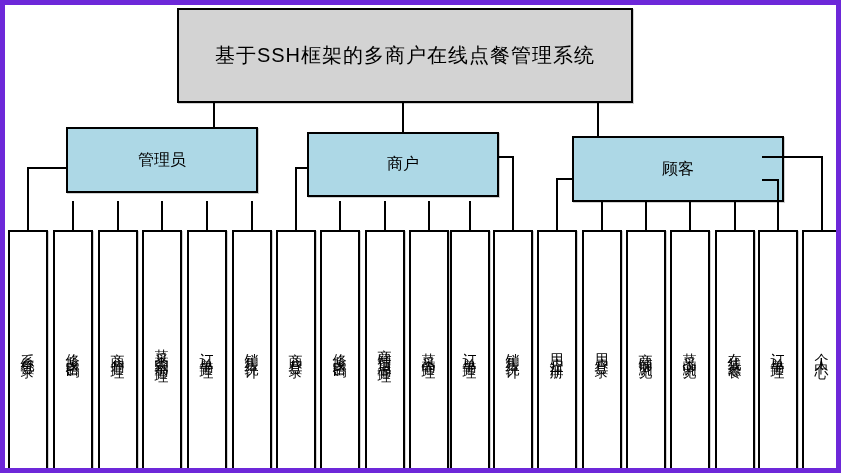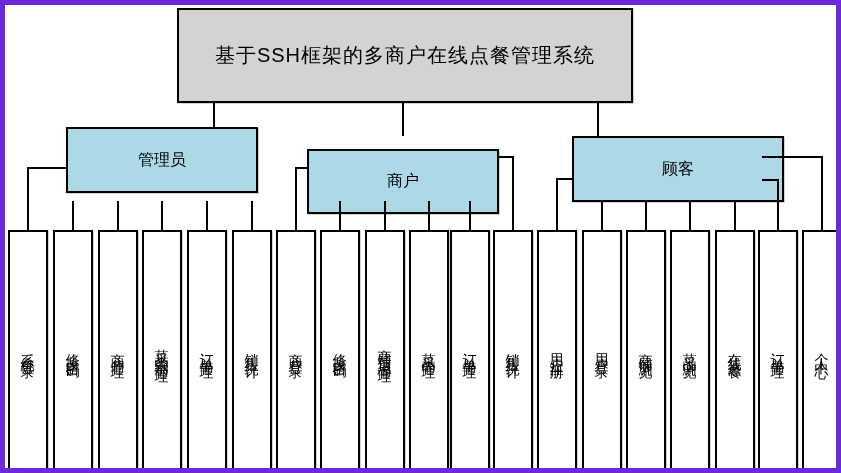--- a/index.html
+++ b/index.html
@@ -60,21 +60,21 @@
     <span>基于SSH框架的多商户在线点餐管理系统</span>
   </div>
 
   <div class="vl" style="left:208px; top:98px; height:33px;"></div>
   <div class="vl" style="left:397px; top:98px; height:33px;"></div>
   <div class="vl" style="left:592px; top:98px; height:33px;"></div>
 
   <div class="box branch" style="left:61px; top:122px; width:192px; height:66px;">
     <span>管理员</span>
   </div>
-  <div class="box branch" style="left:302px; top:144px; width:192px; height:65px;">
+  <div class="box branch" style="left:302px; top:127px; width:192px; height:65px;">
     <span>商户</span>
   </div>
   <div class="box branch" style="left:567px; top:131px; width:212px; height:66px;">
     <span>顾客</span>
   </div>
 
   <div class="hl" style="left:22px; top:162px; width:39px;"></div>
   <div class="vl" style="left:22px; top:162px; height:63px;"></div>
 
   <div class="vl" style="left:67px;  top:196px; height:29px;"></div>

